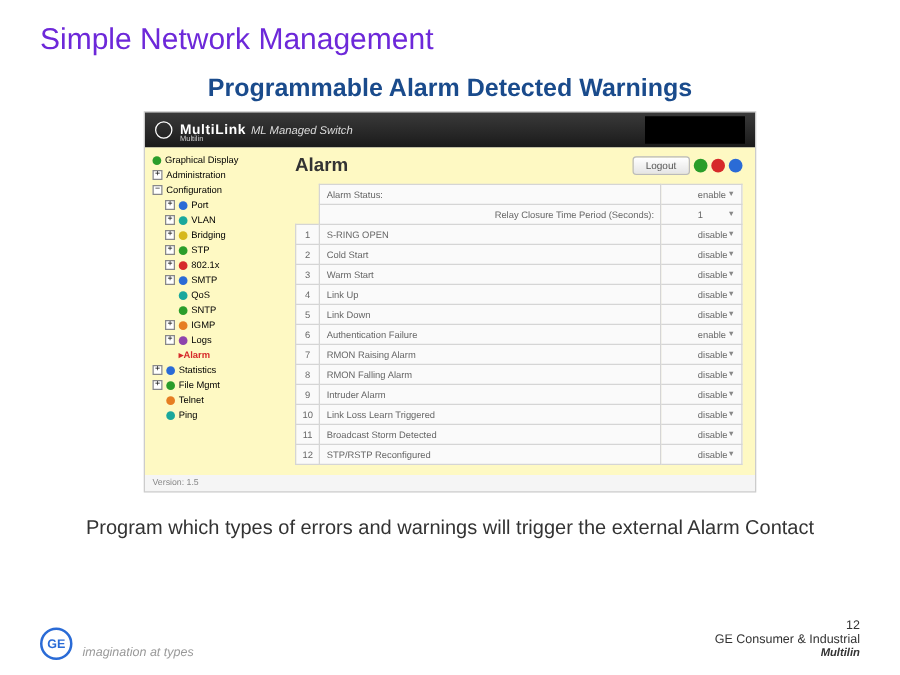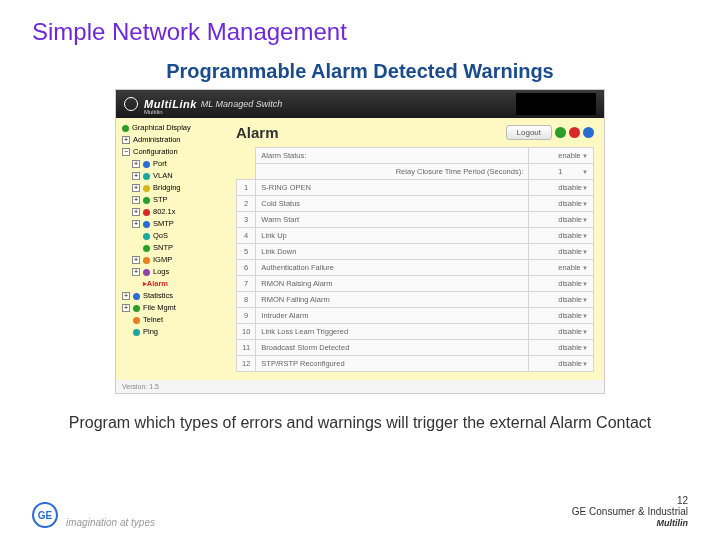--- a/index.html
+++ b/index.html
@@ -2,21 +2,21 @@
 <html><head>
 <meta charset="utf-8">
 <style>
   * { box-sizing: border-box; margin: 0; padding: 0; }
   body { width: 720px; height: 540px; font-family: Arial, sans-serif; background: #fff; position: relative; }
   .slide-title { font-family: "Trebuchet MS", sans-serif; font-size: 24px; color: #6d28d9; padding: 18px 0 0 32px; font-weight: 400; }
   .subtitle { font-family: "Trebuchet MS", sans-serif; font-size: 20px; color: #1a4b8c; text-align: center; margin: 14px 0 6px 0; font-weight: bold; }
   .screenshot { width: 490px; margin: 0 auto; border: 1px solid #ccc; background: #f5f5f5; font-size: 8px; }
   .banner { background: linear-gradient(#3a3a3a,#1a1a1a); color: #fff; height: 28px; display: flex; align-items: center; padding: 0 8px; }
   .banner-logo { width: 14px; height: 14px; border: 1.5px solid #fff; border-radius: 50%; margin-right: 6px; }
-  .banner-text { font-style: italic; font-weight: bold; font-size: 11px; letter-spacing: .5px; }
+  .banner-text { font-weight: bold; font-size: 11px; letter-spacing: .5px; }
   .banner-text2 { font-size: 9px; margin-left: 4px; color: #ddd; font-style: italic; }
   .banner-sub { font-size: 6px; color: #ccc; position: absolute; margin-top: 16px; margin-left: 20px; }
   .banner-black { width: 80px; height: 22px; background:#000; margin-left:auto; }
   .app { display: flex; background: #fef9c3; }
   .tree { width: 110px; padding: 4px 4px 4px 6px; font-size: 7.5px; line-height: 1.6; }
   .tree-item { display: flex; align-items: center; white-space: nowrap; }
   .tree-item.child { padding-left: 10px; }
   .box { width: 8px; height: 8px; border: 1px solid #888; display: inline-flex; align-items: center; justify-content: center; margin-right: 3px; font-size: 7px; background:#fff; }
   .dot { width: 7px; height: 7px; border-radius: 50%; display:inline-block; margin-right: 3px; }
   .d-green{background:#2a9d2a;} .d-blue{background:#2a6bd6;} .d-teal{background:#1aa89c;} .d-yellow{background:#d6b81c;} .d-red{background:#d62a2a;} .d-orange{background:#e67e22;} .d-purple{background:#8e44ad;}
@@ -185,21 +185,21 @@
               <td>S-RING OPEN</td>
               <td class="val">
                 <div class="sel">
                   <span>disable</span>
                   <span class="tri">▼</span>
                 </div>
               </td>
             </tr>
             <tr>
               <td class="num">2</td>
-              <td>Cold Status</td>
+              <td>Cold Start</td>
               <td class="val">
                 <div class="sel">
                   <span>disable</span>
                   <span class="tri">▼</span>
                 </div>
               </td>
             </tr>
             <tr>
               <td class="num">3</td>
               <td>Warm Start</td>

